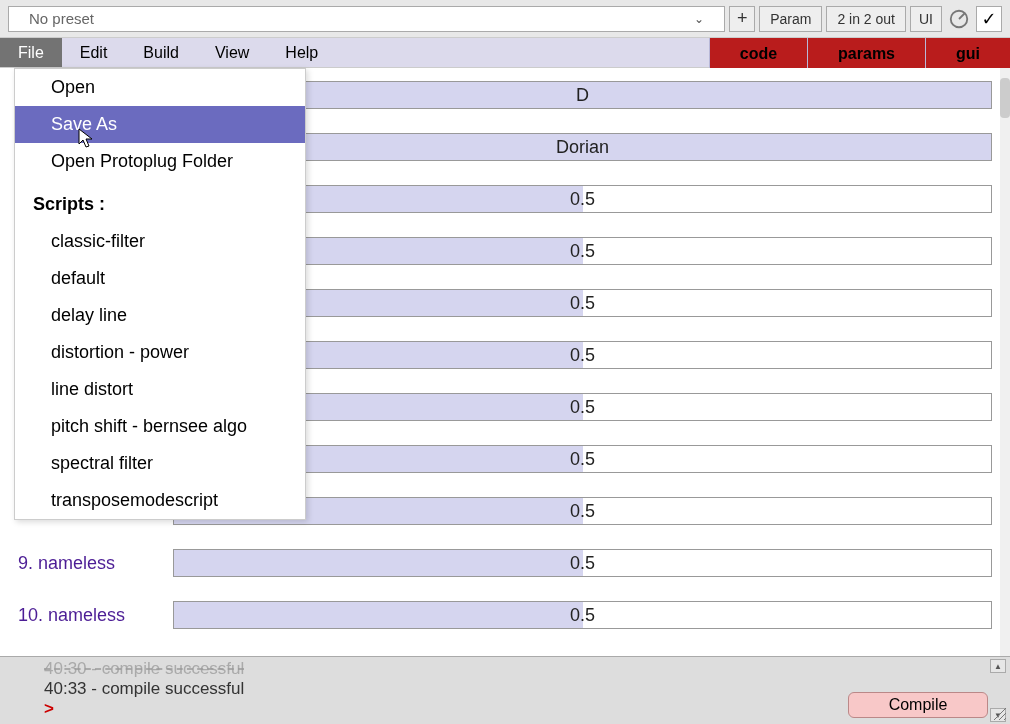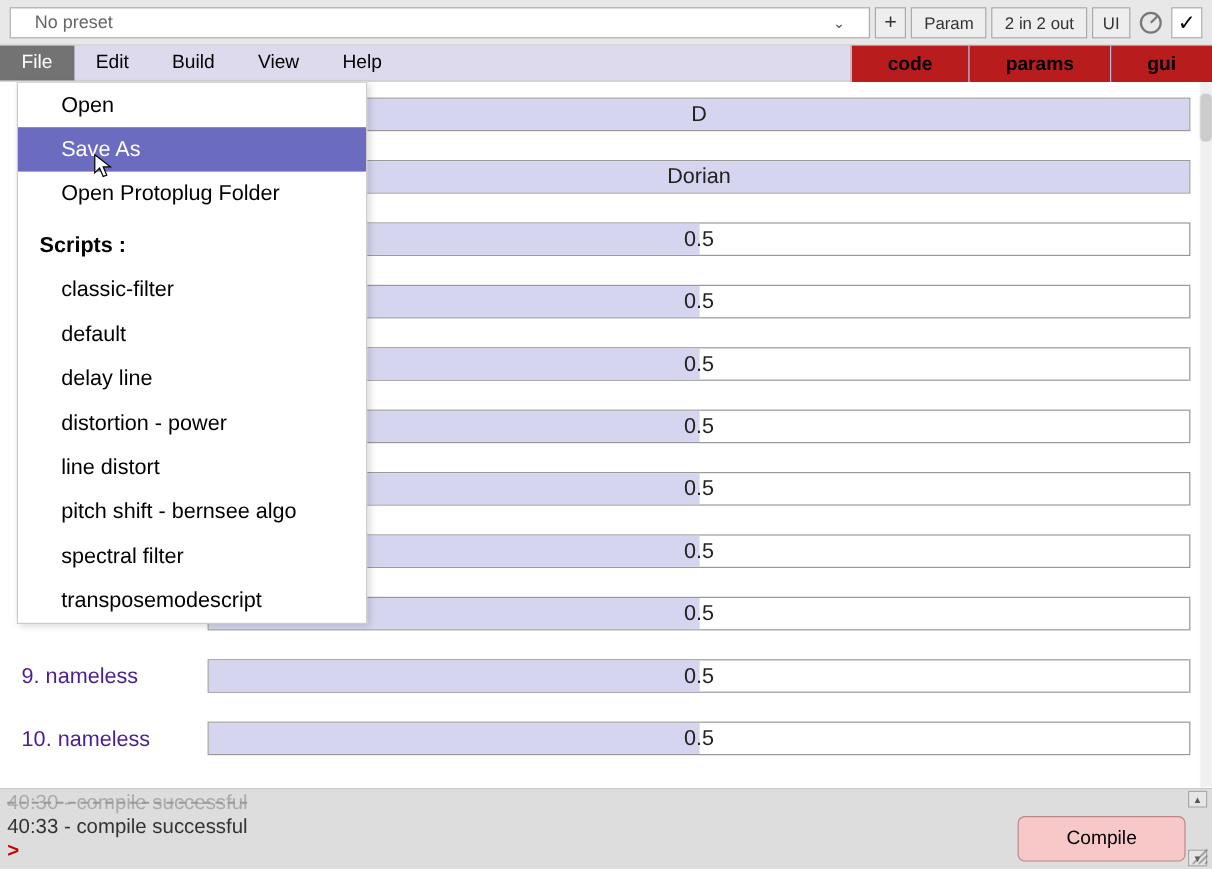--- a/index.html
+++ b/index.html
@@ -36,24 +36,24 @@
 
 .file-menu { position: absolute; left: 14px; top: 68px; width: 292px; background: #fff; border: 1px solid #ccc; box-shadow: 2px 2px 6px rgba(0,0,0,0.15); z-index: 100; }
 .file-menu-item { padding: 8px 36px; font-size: 18px; cursor: pointer; }
 .file-menu-item.highlight { background: #6b6bbf; color: #fff; }
 .file-menu-header { padding: 14px 18px 8px 18px; font-size: 18px; font-weight: bold; }
 .cursor-img { position: absolute; left: 78px; top: 128px; z-index: 200; pointer-events: none; }
 
 
 .bottom-area { position: absolute; left: 0; right: 0; bottom: 0; height: 68px; background: #ddd; border-top: 1px solid #aaa; display: flex; }
 .log-area { flex: 1; font-family: "Courier New", monospace; font-size: 17px; padding: 2px 6px; color: #333; position: relative; }
-.log-line { white-space: pre; }
+.log-line { white-space: pre; margin-left: 38px; }
 .log-prompt { color: #c00; font-weight: bold; }
 .log-scroll-btn { position: absolute; width: 16px; height: 14px; right: 4px; background: #e6e6e6; border: 1px solid #aaa; display: flex; align-items: center; justify-content: center; font-size: 8px; color: #555; }
-.compile-btn { position: absolute; right: 22px; bottom: 6px; width: 140px; height: 38px; background: #f8c8c8; border: 1px solid #b88; border-radius: 6px; font-size: 16px; display: flex; align-items: center; justify-content: center; cursor: pointer; }
+.compile-btn { position: absolute; right: 22px; bottom: 6px; width: 140px; height: 26px; background: #f8c8c8; border: 1px solid #b88; border-radius: 6px; font-size: 16px; display: flex; align-items: center; justify-content: center; cursor: pointer; }
 .resize-grip { position: absolute; right: 2px; bottom: 2px; width: 16px; height: 16px; }
 .resize-grip svg { width: 16px; height: 16px; }
 </style>
 </head>
 <body>
 
 <div class="top-toolbar">
   <div class="preset-select">
     <span>No preset</span>
     <span class="chevron">⌄</span>

